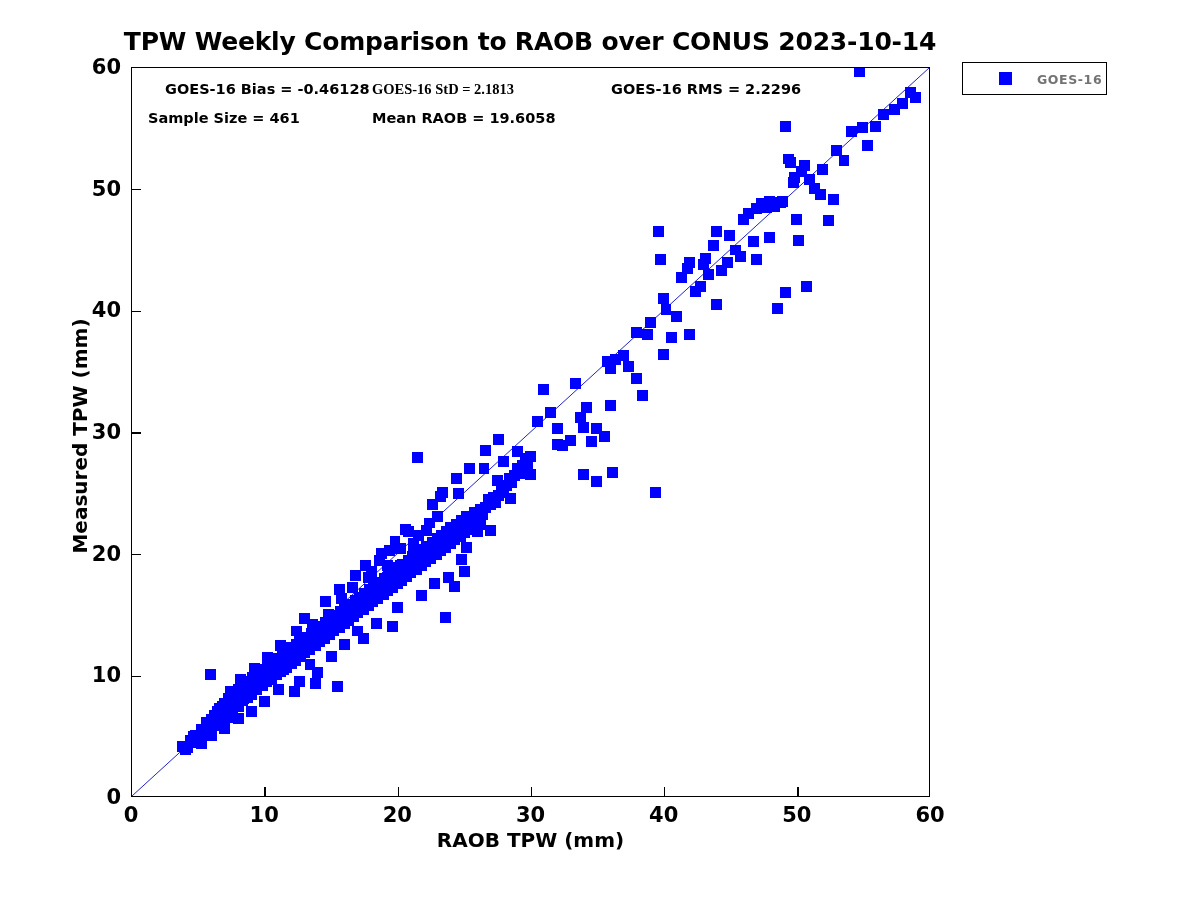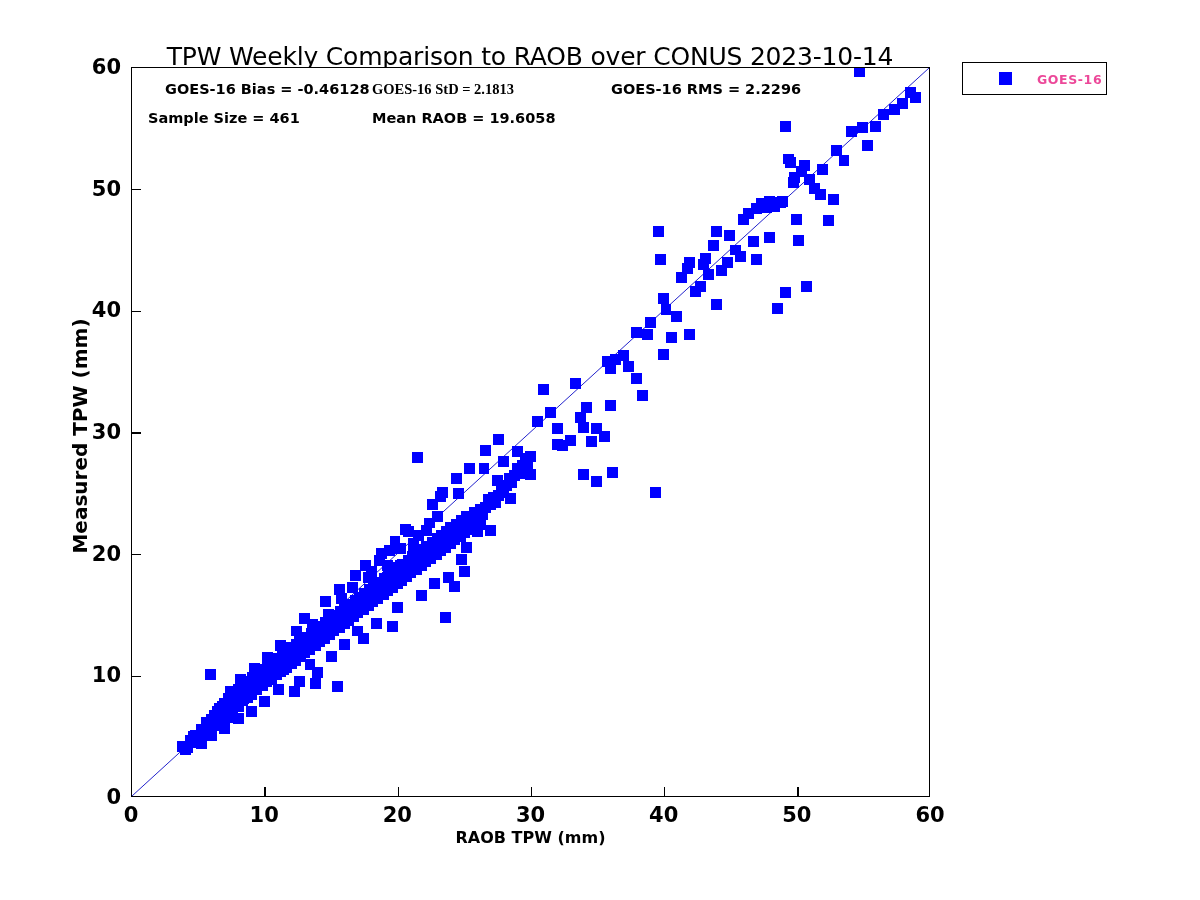--- a/index.html
+++ b/index.html
@@ -5,24 +5,23 @@
   html,body{margin:0;padding:0;background:#ffffff;}
   body{width:1200px;height:900px;position:relative;overflow:hidden;
        font-family:"DejaVu Sans","Liberation Sans",sans-serif;}
 
   #root{position:absolute;left:0;top:0;width:1200px;height:900px;}
 
   
   #chart-title{
     position:absolute;left:0;top:27px;width:1060px;
     text-align:center;
-    font-size:25px;font-weight:normal;color:#000;
+    font-size:25px;font-weight:bold;color:#000;
     letter-spacing:-0.2px;
     white-space:nowrap;
-    margin-top:15px;
   }
 
   
   #plot-frame{
     position:absolute;left:131px;top:67px;
     width:799px;height:730px;
     border:1.6px solid #000;
     box-sizing:border-box;
     background:#fff;
   }
@@ -41,21 +40,21 @@
   .ticklabel-y{
     position:absolute;left:121px;
     font-size:21px;font-weight:bold;color:#000;
     transform:translate(-100%,-50%);
     white-space:nowrap;
   }
 
   
   #xaxis-title{
     position:absolute;left:131px;top:828px;width:799px;
-    text-align:center;font-size:16px;font-weight:bold;color:#000;
+    text-align:center;font-size:20px;font-weight:bold;color:#000;
     white-space:nowrap;
   }
   #yaxis-title{
     position:absolute;left:-270px;top:424px;width:700px;
     text-align:center;font-size:20px;font-weight:bold;color:#000;
     transform:rotate(-90deg);transform-origin:center center;
     white-space:nowrap;
   }
 
   
@@ -82,21 +81,21 @@
     display:flex;align-items:center;
   }
   #legend-swatch{
     position:absolute;left:36px;top:50%;
     width:13px;height:13px;margin-top:-6.5px;
     background:#0000ff;
   }
   #legend-label{
     position:absolute;left:74px;top:50%;
     transform:translateY(-50%);
-    font-size:12.5px;font-weight:bold;color:#ec4899;
+    font-size:12.5px;font-weight:bold;color:#737373;
     letter-spacing:0.6px;white-space:nowrap;
   }
 </style>
 </head>
 <body>
 
 <div id="root">
 
   <div id="chart-title">TPW Weekly Comparison to RAOB over CONUS 2023-10-14</div>
 

